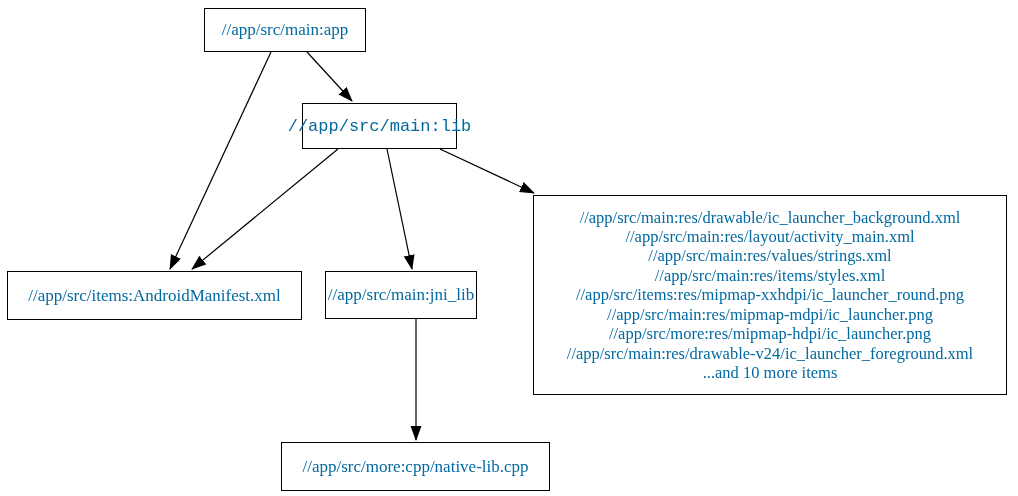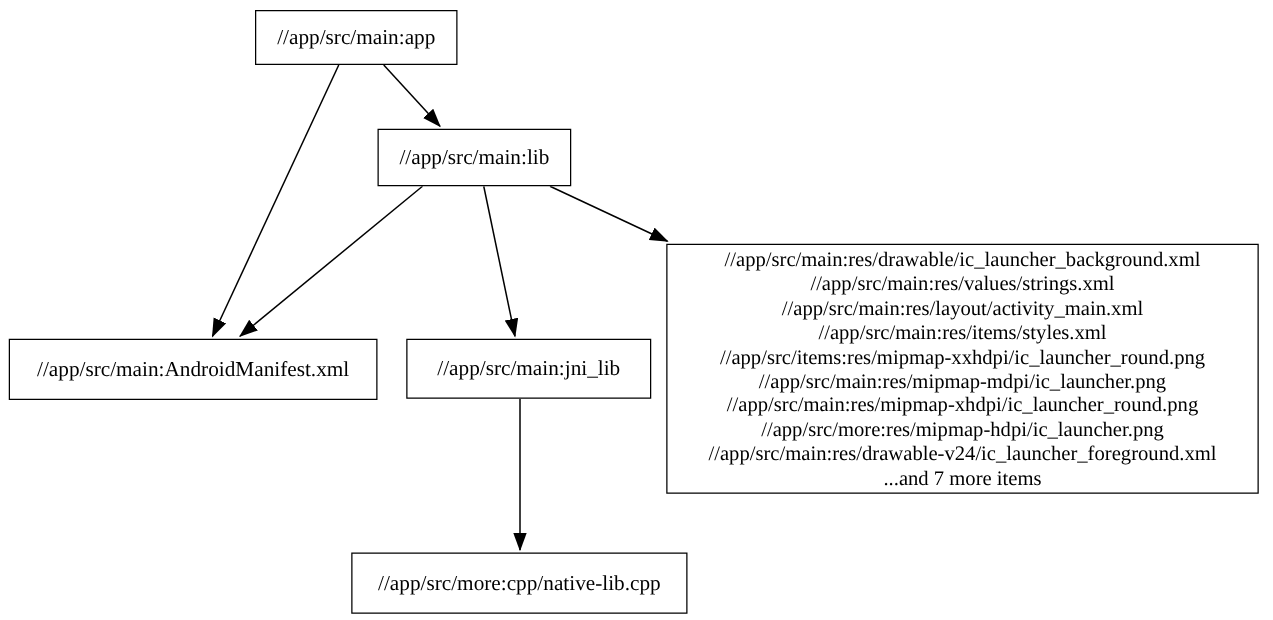--- a/index.html
+++ b/index.html
@@ -5,21 +5,21 @@
   html, body {
     margin: 0;
     padding: 0;
     background: #ffffff;
   }
   .canvas {
     position: relative;
     width: 1018px;
     height: 496px;
     background: #ffffff;
-    color: #000000;
+    color: #0369a1;
     font-family: "Liberation Serif", serif;
     overflow: hidden;
   }
   .edges {
     position: absolute;
     left: 0;
     top: 0;
     width: 1018px;
     height: 496px;
   }
@@ -36,23 +36,23 @@
     white-space: nowrap;
   }
   .node-multiline {
     flex-direction: column;
     line-height: 19.4px;
     font-size: 16.5px;
     padding: 10px 4px;
   }
   
   .node-app        { left: 204px; top: 8px;   width: 162px; height: 44px; }
-  .node-lib        { left: 302px; top: 103px; width: 155px; height: 46px; }
+  .node-lib        { left: 302px; top: 103px; width: 155px; height: 46px; font-family: Liberation Mono, monospace; }
   .node-manifest   { left: 7px;   top: 271px; width: 295px; height: 49px; }
-  .node-jni-lib    { left: 325px; top: 271px; width: 196px; height: 48px; }
+  .node-jni-lib    { left: 325px; top: 271px; width: 152px; height: 48px; }
   .node-res-files  { left: 533px; top: 195px; width: 474px; height: 200px; }
   .node-native-lib { left: 281px; top: 442px; width: 269px; height: 49px; }
 </style>
 </head>
 <body>
 
 <div class="canvas">
 
   <svg class="edges" viewBox="0 0 1018 496" xmlns="http://www.w3.org/2000/svg">
     <defs>
@@ -70,37 +70,36 @@
 
   <div class="node node-app">
     <span>//app/src/main:app</span>
   </div>
 
   <div class="node node-lib">
     <span>//app/src/main:lib</span>
   </div>
 
   <div class="node node-manifest">
-    <span>//app/src/main:AndroidManifest.xml</span>
+    <span>//app/src/items:AndroidManifest.xml</span>
   </div>
 
   <div class="node node-jni-lib">
     <span>//app/src/main:jni_lib</span>
   </div>
 
   <div class="node node-multiline node-res-files">
     <div>//app/src/main:res/drawable/ic_launcher_background.xml</div>
+    <div>//app/src/main:res/layout/activity_main.xml</div>
     <div>//app/src/main:res/values/strings.xml</div>
-    <div>//app/src/main:res/layout/activity_main.xml</div>
     <div>//app/src/main:res/items/styles.xml</div>
     <div>//app/src/items:res/mipmap-xxhdpi/ic_launcher_round.png</div>
     <div>//app/src/main:res/mipmap-mdpi/ic_launcher.png</div>
-    <div>//app/src/main:res/mipmap-xhdpi/ic_launcher_round.png</div>
     <div>//app/src/more:res/mipmap-hdpi/ic_launcher.png</div>
     <div>//app/src/main:res/drawable-v24/ic_launcher_foreground.xml</div>
-    <div>...and 7 more items</div>
+    <div>...and 10 more items</div>
   </div>
 
   <div class="node node-native-lib">
     <span>//app/src/more:cpp/native-lib.cpp</span>
   </div>
 
 </div>
 
 </body></html>

